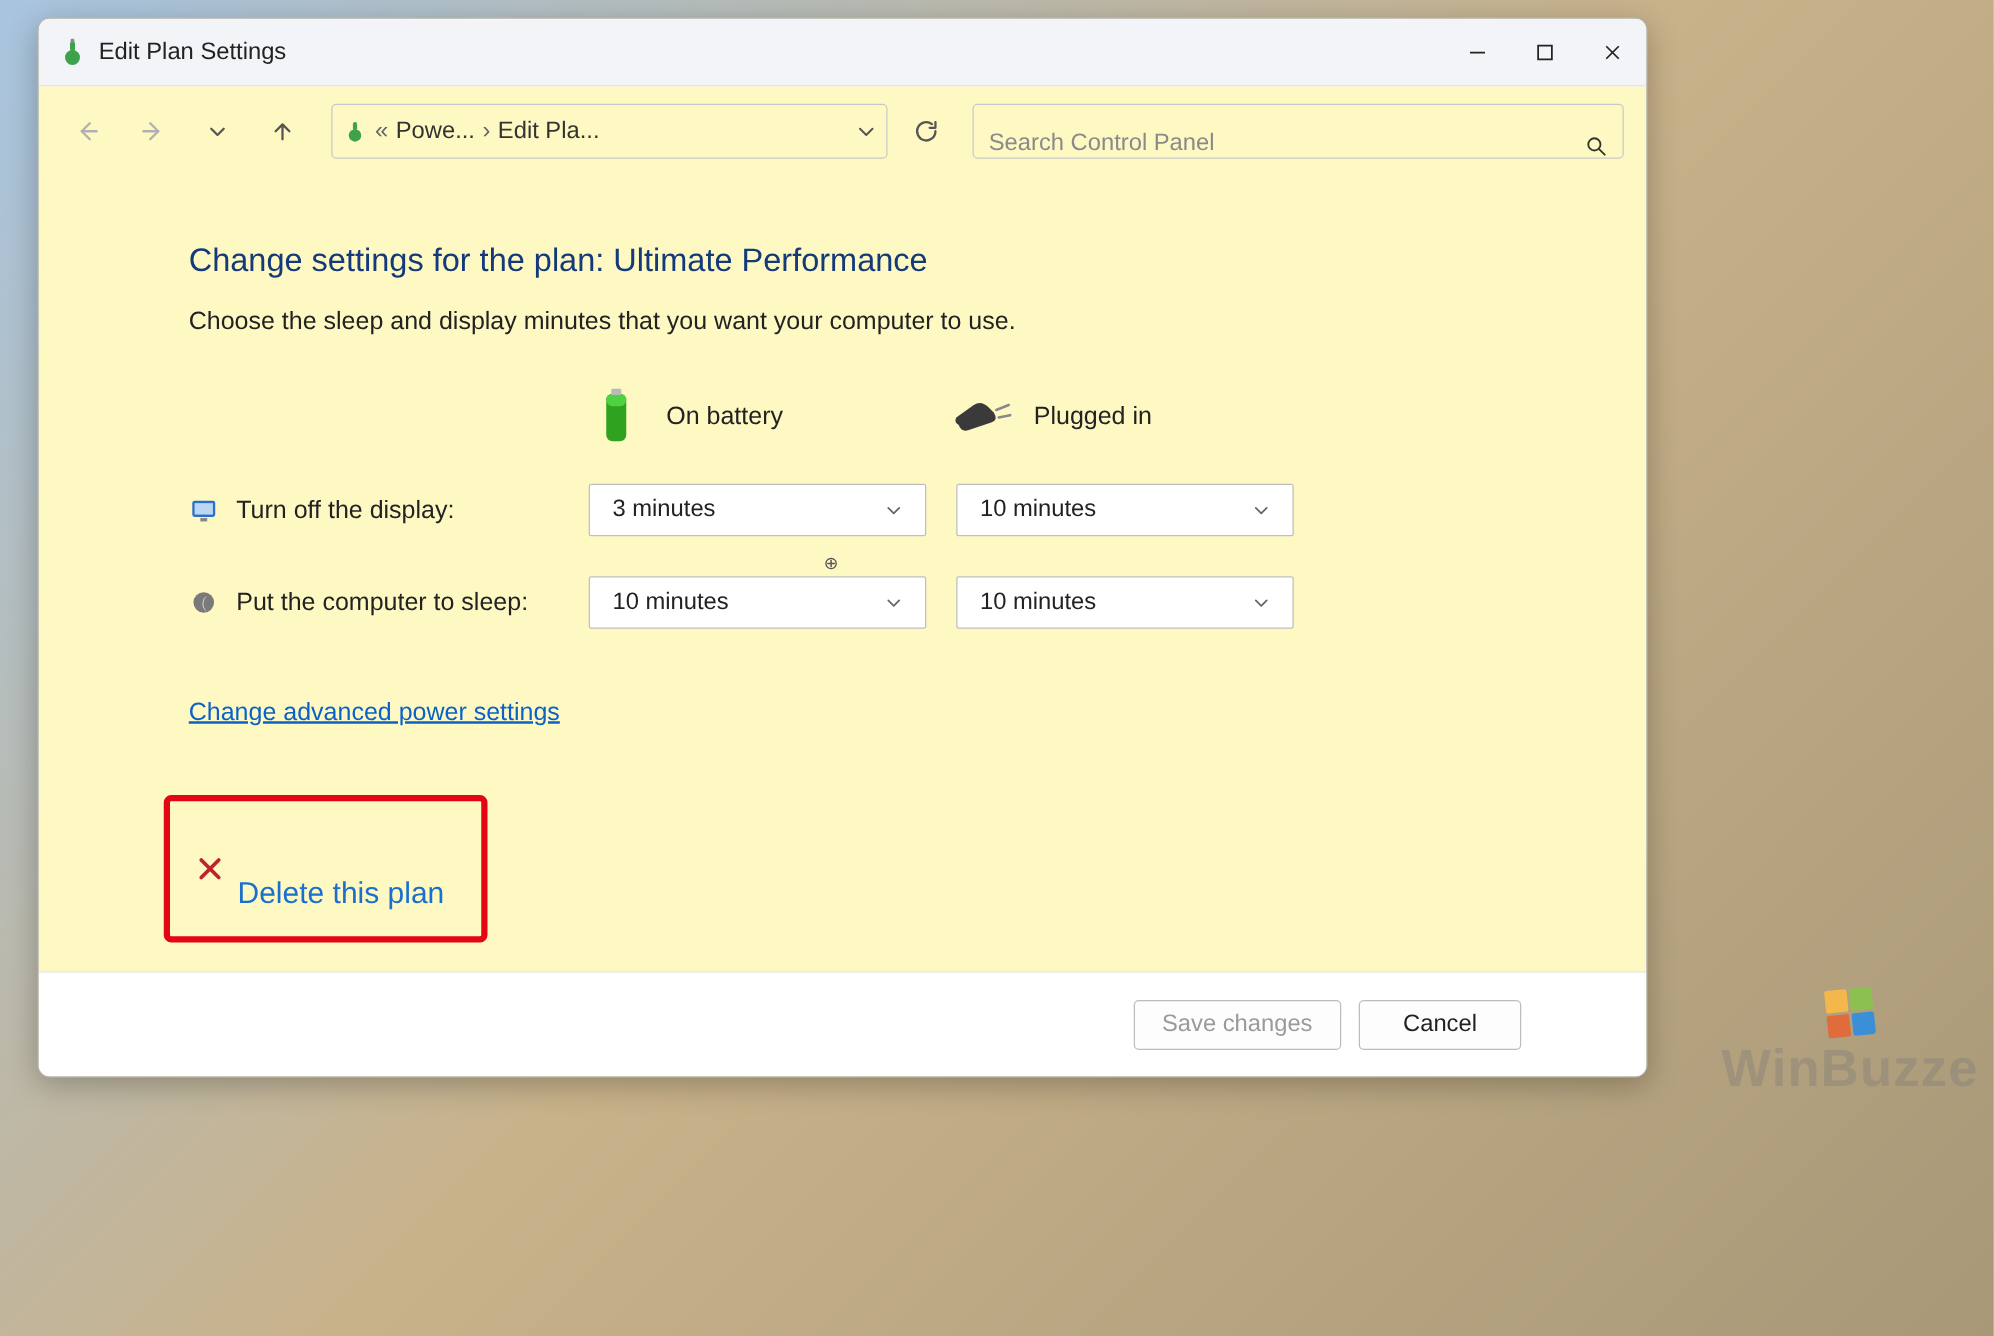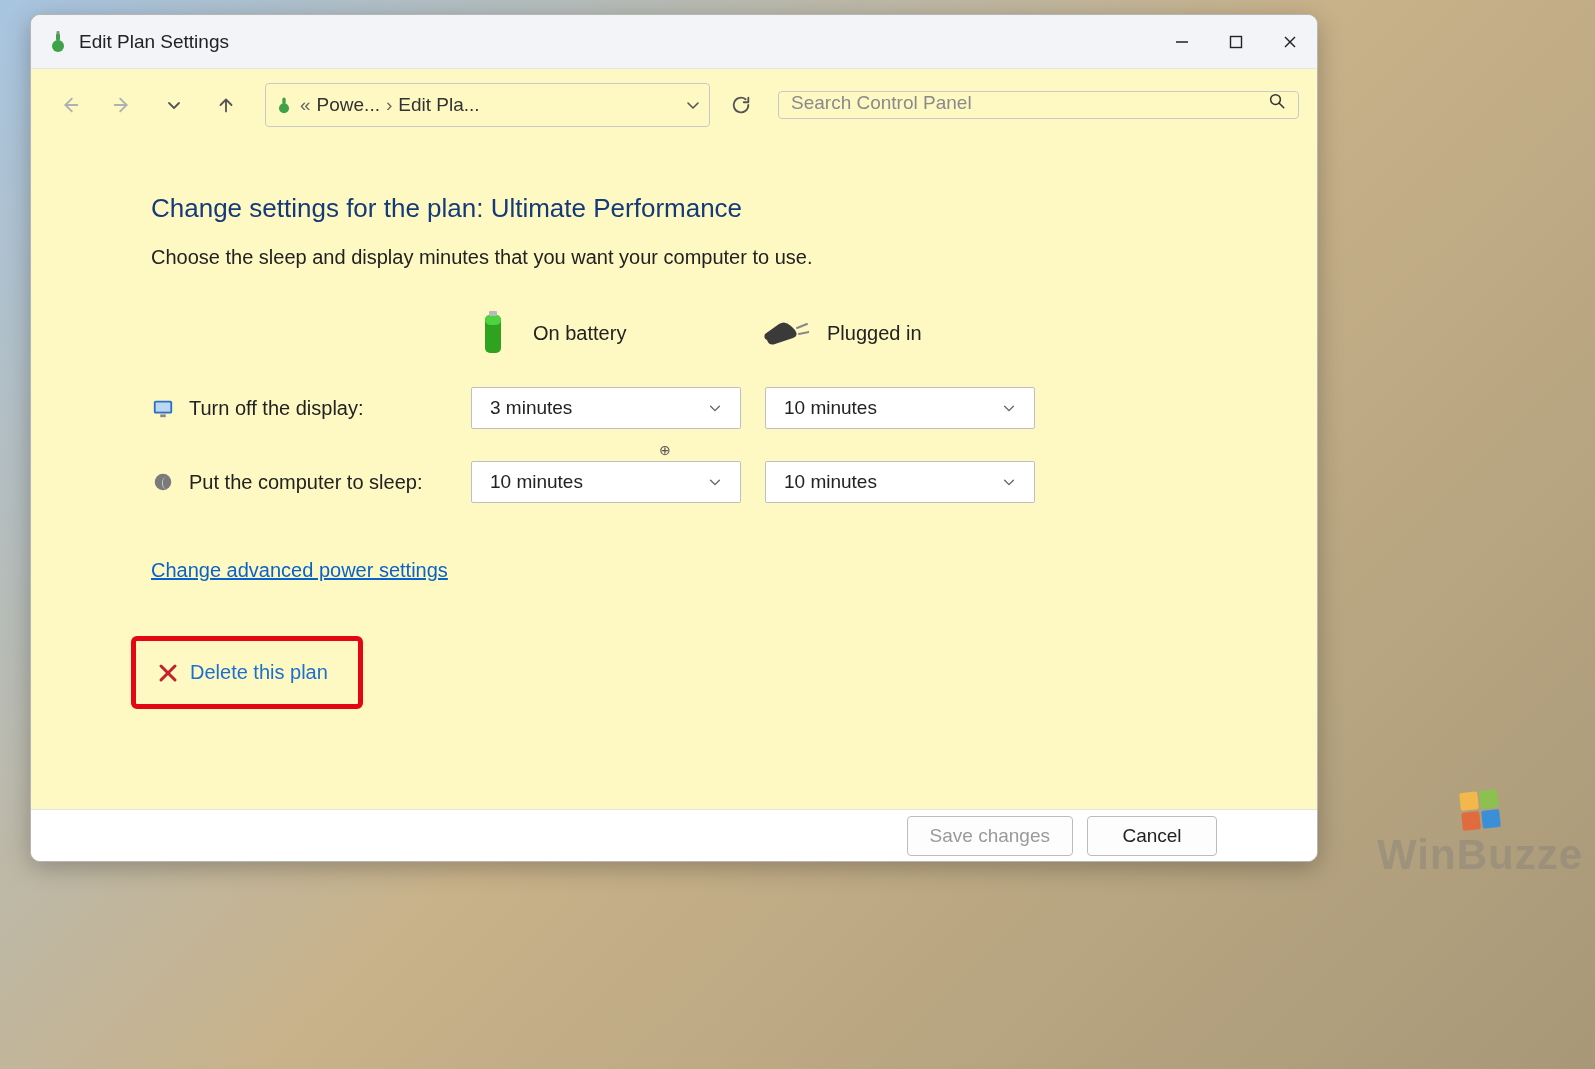--- a/index.html
+++ b/index.html
@@ -76,25 +76,25 @@
     margin-left: 8px;
   }
   .address-bar .crumb { white-space:nowrap; overflow:hidden; text-overflow:ellipsis; }
   .address-bar .sep { color:#666; }
   .address-bar .dd { margin-left:auto; color:#555; }
   .refresh-btn {
     width:42px; height:42px;display:flex;align-items:center;justify-content:center;color:#555;
   }
   .search-bar {
     flex: 1;
-    height:28px;
+    height:44px;
     border:1px solid #c9c9c9;
     border-radius:4px;
     display:flex;
-    align-items:flex-start;
+    align-items:flex-end;
     padding:0 12px;
     gap:10px;
     margin-left: 6px;
   }
   .search-bar input {
     flex:1;border:none;outline:none;font-size:19px;color:#333;background:transparent;
   }
   .search-bar input::placeholder { color:#8a8a8a; }
   .search-bar .search-icon { color:#555; }
   
@@ -178,24 +178,24 @@
   .delete-box {
     display:inline-flex;
     align-items:center;
     gap:12px;
     border:5px solid #e30613;
     border-radius:6px;
     padding: 20px 30px 20px 22px;
     margin-left:-20px;
   }
   .delete-box .x-icon { color:#c0232b; font-weight:bold; font-size:22px; }
-  .delete-box a { color:#1a6fcf; font-size:20px; text-decoration:none; }
+  .delete-box a { color:#1a6fcf; font-size:24px; text-decoration:none;margin-top:40px; }
   
   .footer {
-    height: 52px;
+    height: 84px;
     border-top:1px solid #e3e3e3;
     display:flex;
     align-items:center;
     justify-content:flex-end;
     padding: 0 100px 0 0;
     gap: 14px;
     background:#fff;
   }
   .btn {
     height: 40px;

